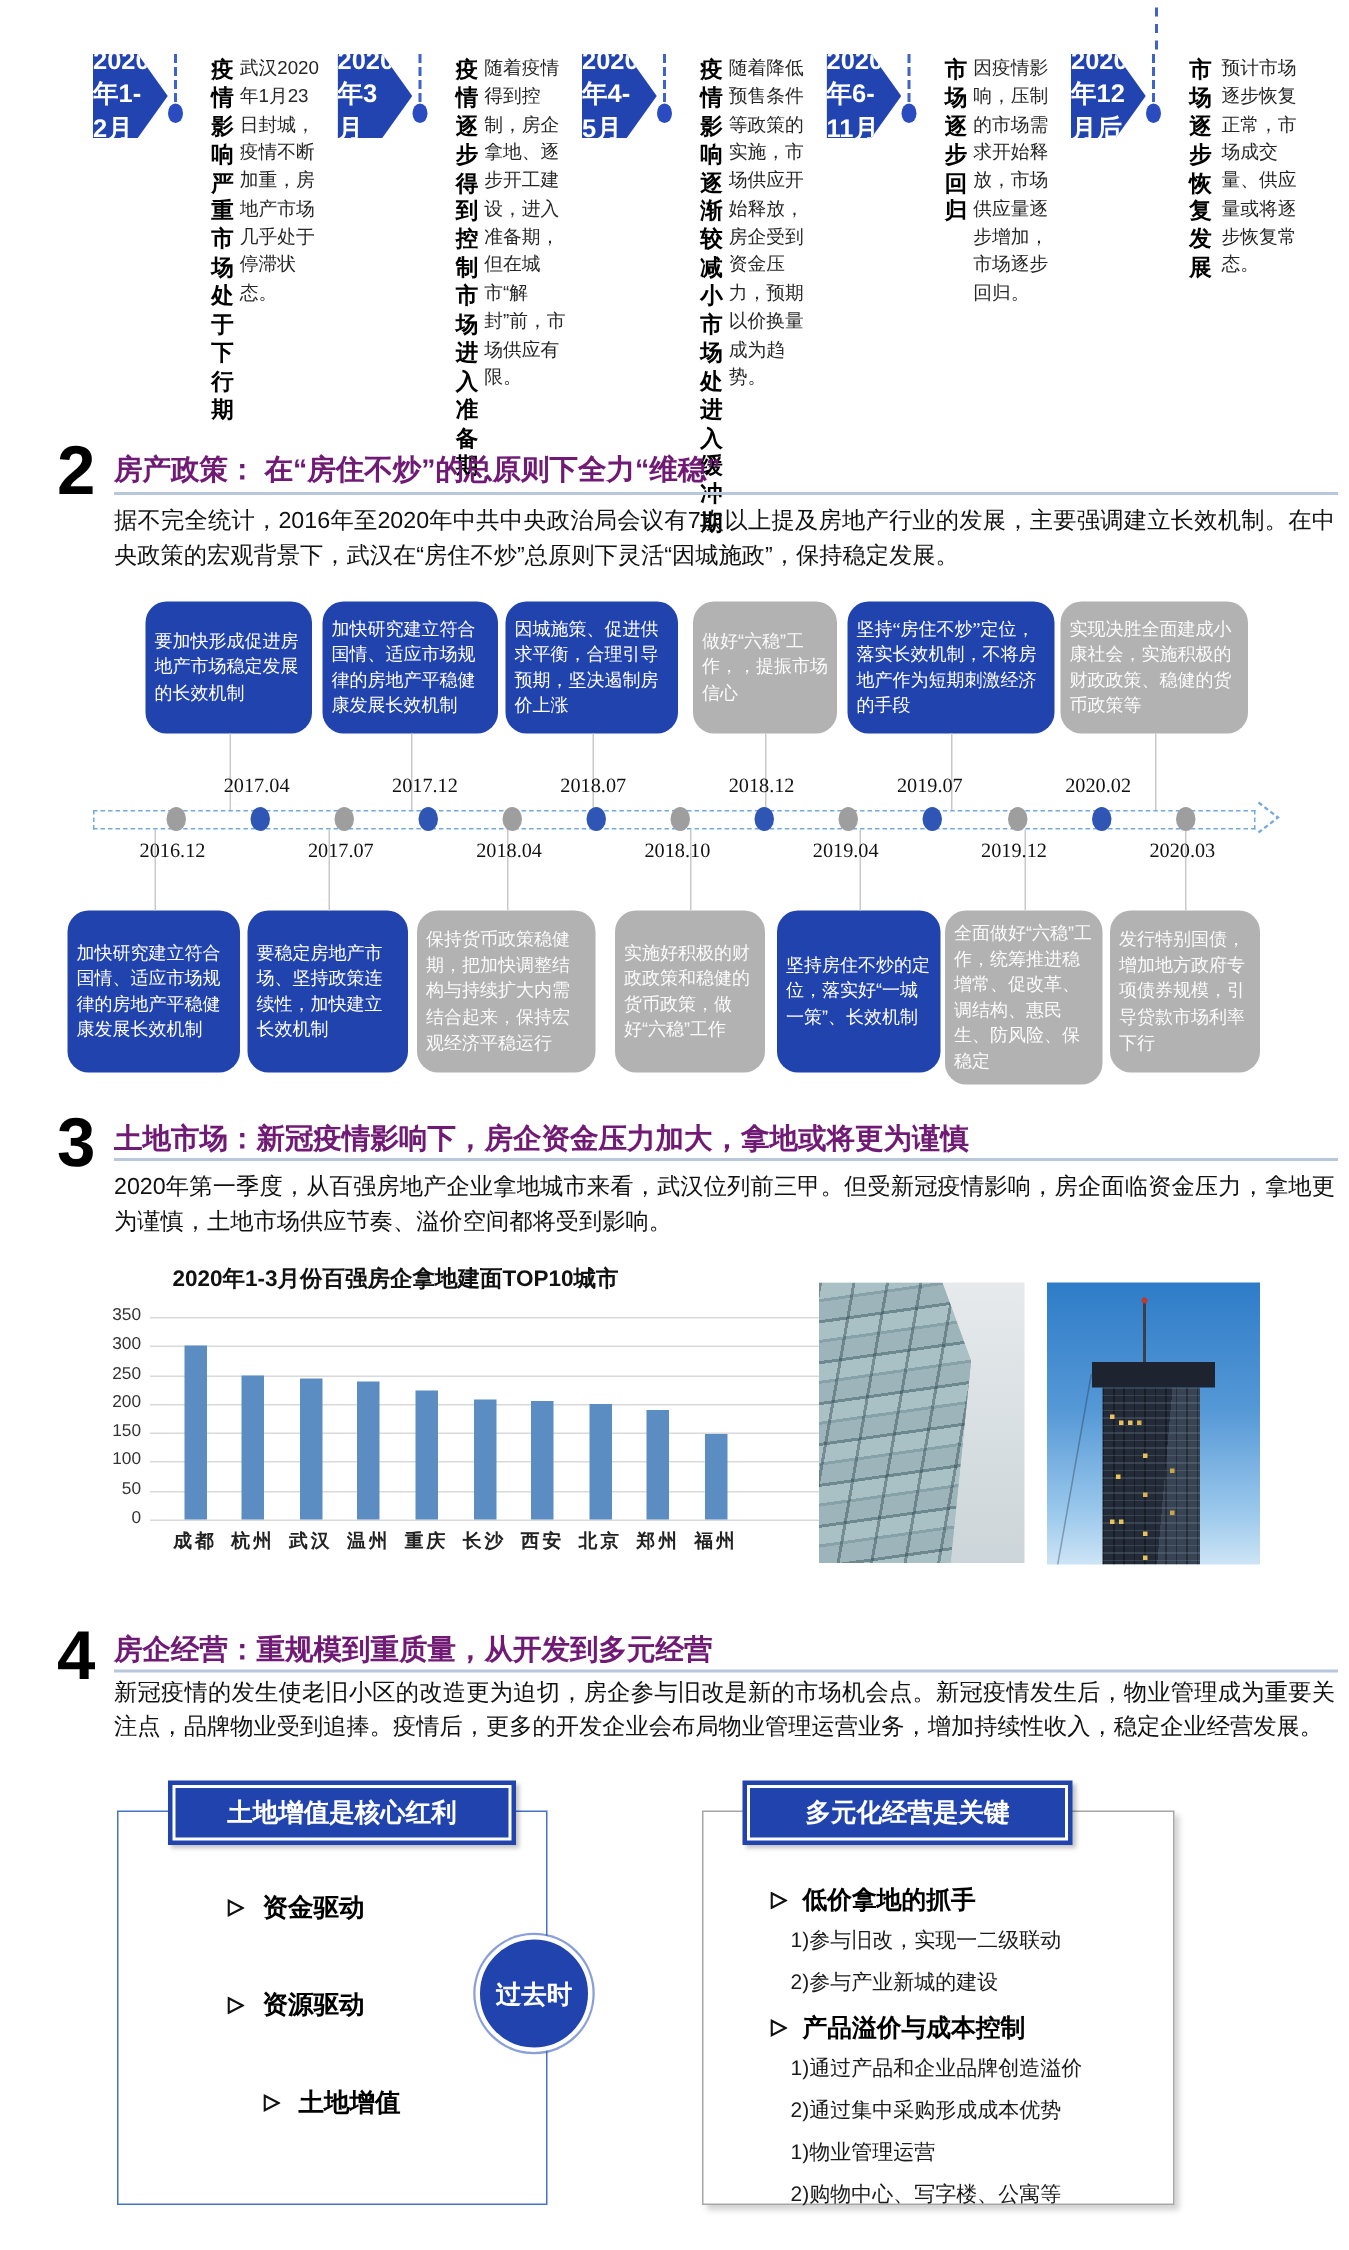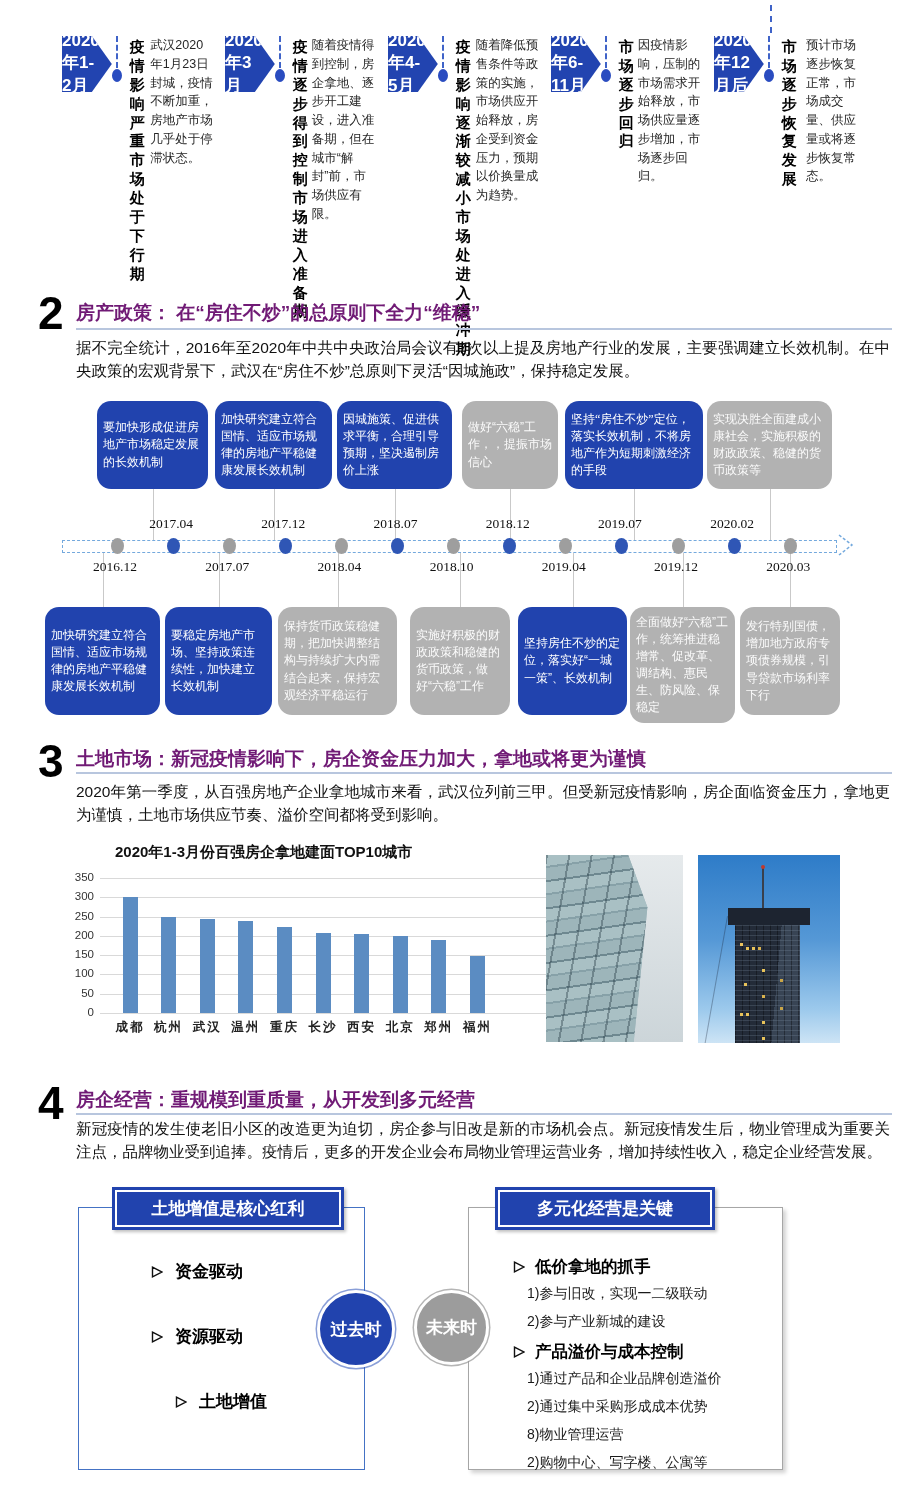--- a/index.html
+++ b/index.html
@@ -8,21 +8,21 @@
   
   .stages{position:absolute;left:62px;top:36px;width:812px;display:flex;gap:4px;}
   .stage-col{width:159px;flex:0 0 159px;display:flex;flex-direction:row;align-items:stretch;}
   .stage-arrow{height:56px;background:#2244b0;color:#fff;font-weight:bold;font-size:17px;
                display:flex;align-items:center;justify-content:center;padding-right:12px;
                clip-path:polygon(0 0,calc(100% - 20px) 0,100% 50%,calc(100% - 20px) 100%,0 100%);}
   .stage-conn{height:48px;display:flex;flex-direction:column;align-items:center;}
   .stage-dash{width:0;height:32px;border-left:2px dashed #3f63c8;}
   .stage-dot{width:10px;height:13px;border-radius:50%;background:#2a4cc0;margin-top:1px;}
   .stage-title{font-weight:bold;font-size:15px;line-height:1.26;color:#000;min-height:40px;
-               margin:2px 2px 4px 8px;white-space:pre-line;}
+               margin:2px 2px 4px 19px;white-space:pre-line;}
   .stage-body{font-size:12.5px;line-height:1.5;color:#262626;margin:0 6px 0 2px;}
   .top-dash{position:absolute;left:770px;top:5px;height:28px;width:0;border-left:2px dashed #3f63c8;}
   
   .sec-num{position:absolute;font-size:46px;font-weight:bold;color:#000;line-height:1;}
   .sec-title{position:absolute;font-size:19px;font-weight:bold;color:#701a75;white-space:nowrap;}
   .sec-underline{position:absolute;height:2px;background:#b8c6de;}
   .sec-para{position:absolute;font-size:15.5px;line-height:1.5;color:#111;text-align:justify;}
   
   .pdiag{position:absolute;left:0;top:395px;width:899px;height:330px;}
   .pbox{position:absolute;border-radius:14px;color:#fff;font-size:12px;line-height:1.42;
@@ -331,28 +331,27 @@
                 <svg width="12" height="12" viewBox="0 0 12 12">
                   <path d="M1.5 1.2 L10.8 6 L1.5 10.8 Z" fill="#ffffff" stroke="#111" stroke-width="1.4"></path>
                 </svg>
               </span>
               <span>产品溢价与成本控制</span>
             </div>
             <div class="group-item">1)通过产品和企业品牌创造溢价</div>
             <div class="group-item">2)通过集中采购形成成本优势</div>
           </div>
           <div>
-            <div class="group-item">8)物业管理运营</div>
+            <div class="group-item">1)物业管理运营</div>
             <div class="group-item">2)购物中心、写字楼、公寓等</div>
           </div>
         </div>
     </div>
     <div class="boxheader left-h">
       <span class="inner">土地增值是核心红利</span>
     </div>
     <div class="boxheader right-h">
       <span class="inner">多元化经营是关键</span>
     </div>
     <div class="circle past">过去时</div>
-    <div class="circle future">未来时</div>
   </div>
 
 </div>
 
 </body></html>

